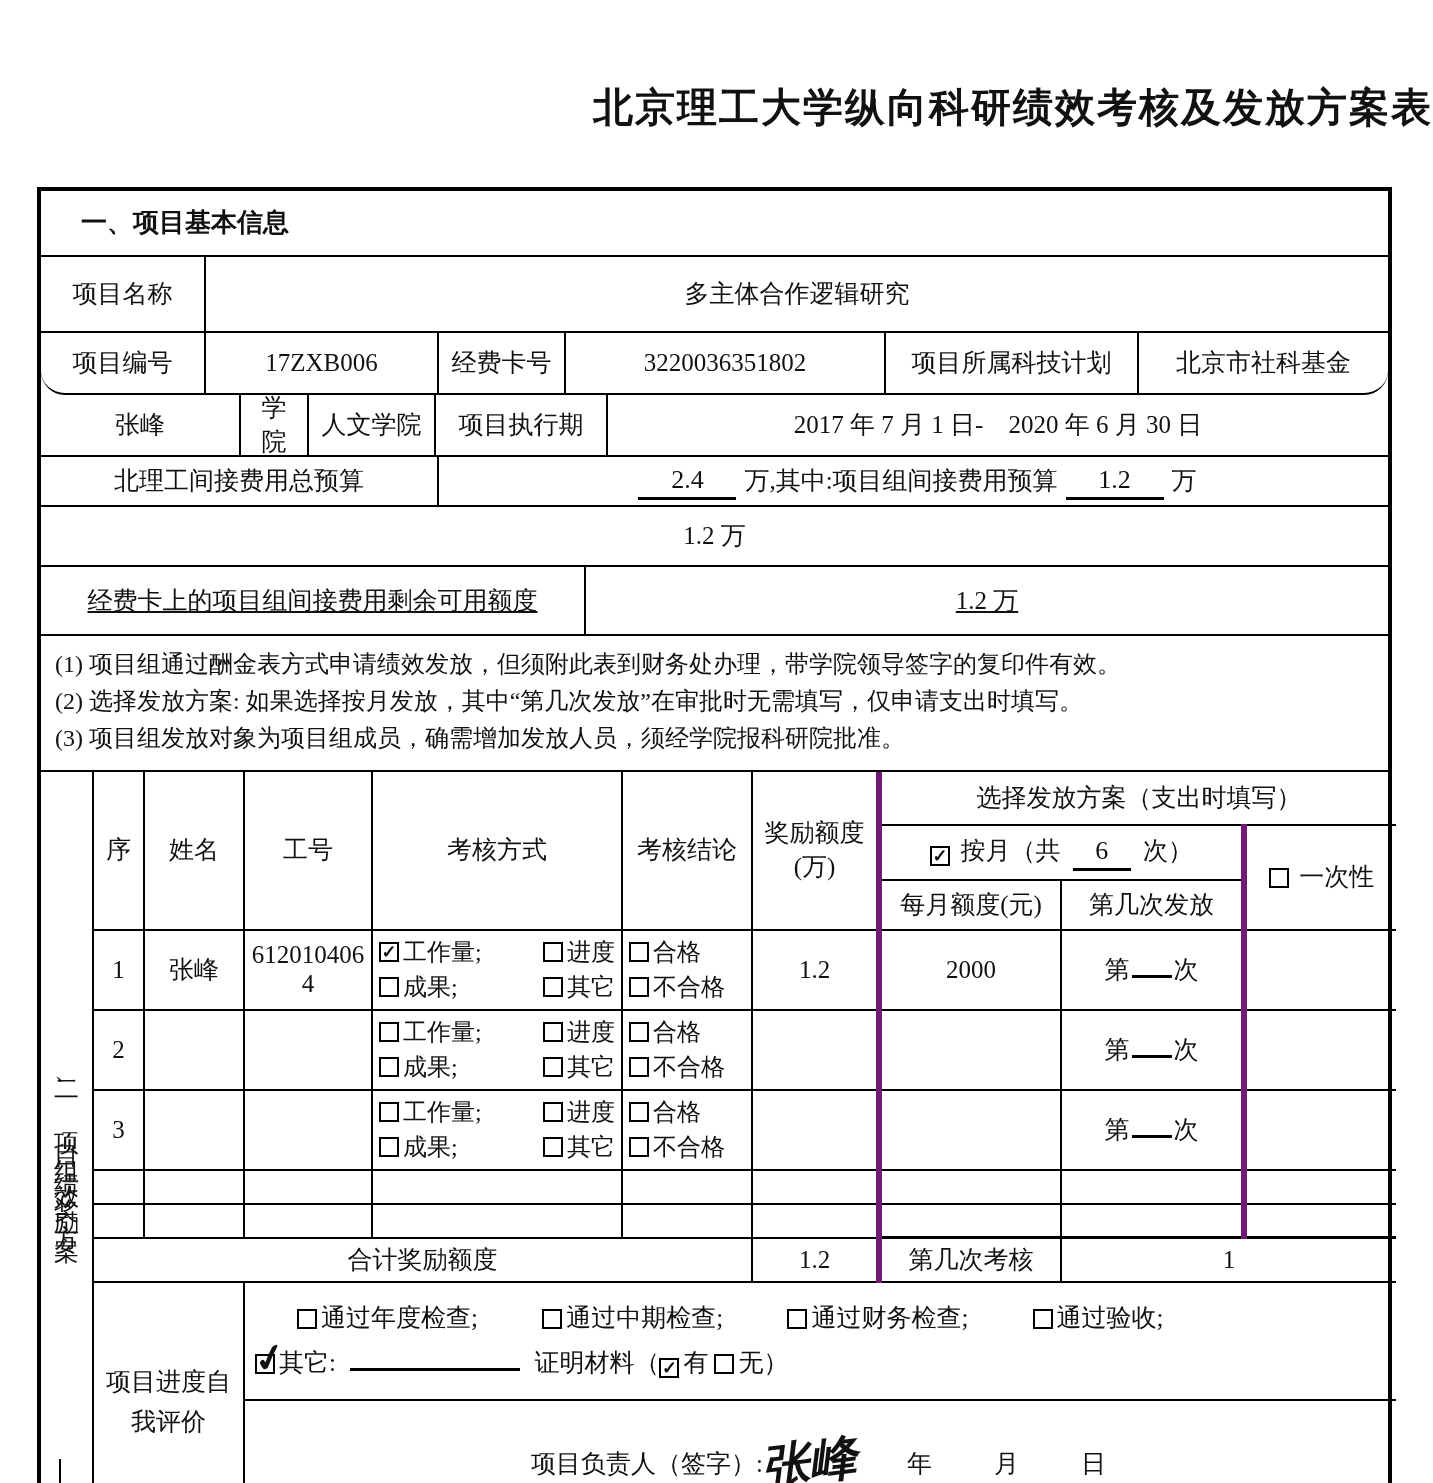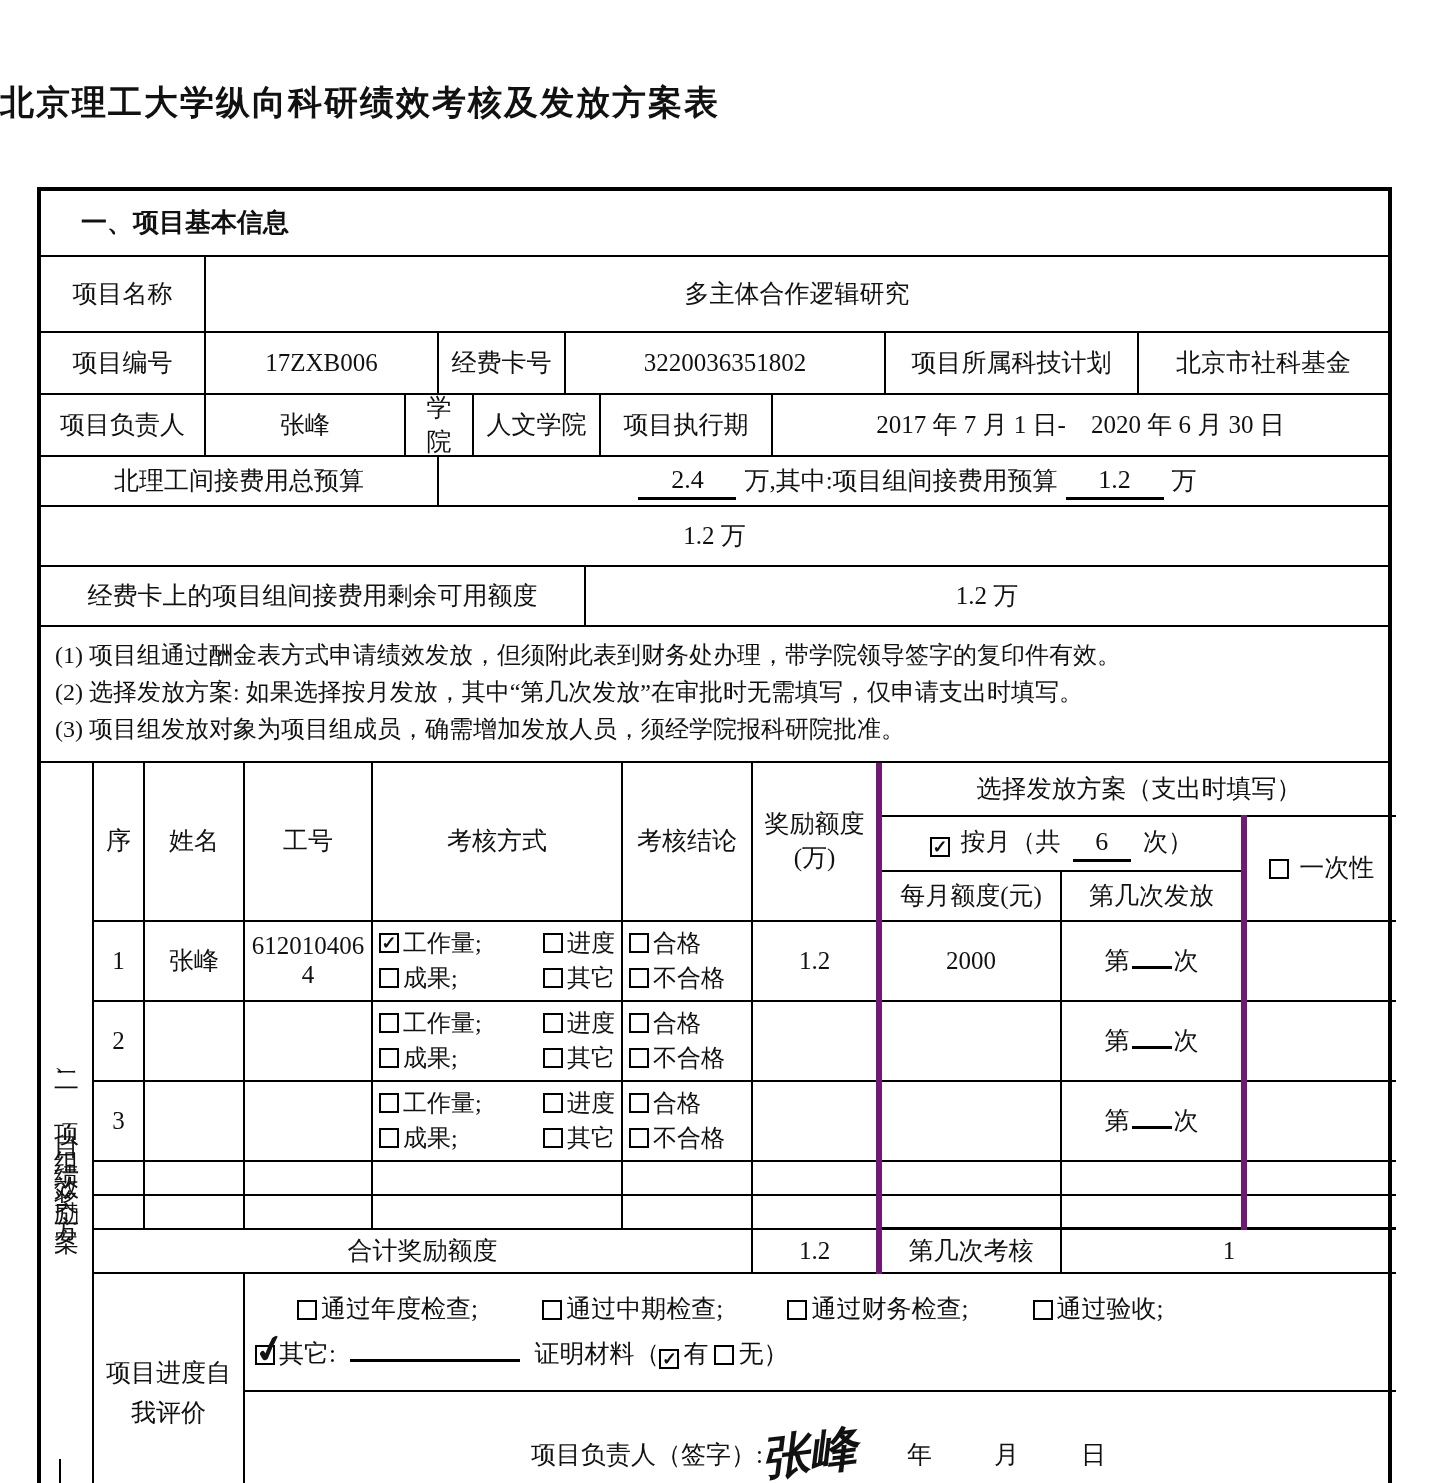--- a/index.html
+++ b/index.html
@@ -1,21 +1,21 @@
 <!DOCTYPE html>
 <html><head>
 <meta charset="utf-8">
 <style>
   html,body { margin:0; padding:0; background:#fff; }
   body {
     width:1433px; height:1483px; position:relative;
     font-family:"Liberation Serif","DejaVu Serif",serif;
     color:#111;
   }
-  .title { text-align:left; font-size:34px; font-weight:bold; letter-spacing:2px; padding-top:80px; }
+  .title { text-align:right; font-size:40px; font-weight:bold; letter-spacing:2px; padding-top:80px; }
 
   .form {
     position:absolute; left:37px; top:187px; width:1355px;
     border:4px solid #000; box-sizing:border-box; background:#fff;
   }
   .r { display:flex; border-bottom:2px solid #000; box-sizing:border-box; align-items:stretch; }
   .c {
     box-sizing:border-box; border-right:2px solid #000;
     display:flex; align-items:center; justify-content:center;
     font-size:25px; padding:0 8px; text-align:center; line-height:1.35;
@@ -88,31 +88,30 @@
 
   <div class="r" style="height:66px;">
     <div class="c grow last sec-head" style="justify-content:flex-start;padding-left:40px;">一、项目基本信息</div>
   </div>
 
   <div class="r" style="height:76px;">
     <div class="c" style="width:165px;">项目名称</div>
     <div class="c grow last">多主体合作逻辑研究</div>
   </div>
 
-  <div class="r" style="height:62px;">
+  <div class="r" style="height:62px;border-radius:24px;">
     <div class="c" style="width:165px;">项目编号</div>
     <div class="c" style="width:233px;">17ZXB006</div>
     <div class="c" style="width:127px;">经费卡号</div>
     <div class="c" style="width:320px;">3220036351802</div>
     <div class="c" style="width:253px;">项目所属科技计划</div>
     <div class="c grow last">北京市社科基金</div>
   </div>
 
   <div class="r" style="height:62px;">
-    <div class="c" style="width:165px;">项目负责人</div>
     <div class="c" style="width:200px;">张峰</div>
     <div class="c" style="width:68px;padding:0 16px;">学院</div>
     <div class="c" style="width:127px;padding:0 2px;">人文学院</div>
     <div class="c" style="width:172px;">项目执行期</div>
     <div class="c grow last">2017 年 7 月 1 日-　2020 年 6 月 30 日</div>
   </div>
 
   <div class="r" style="height:50px;">
     <div class="c" style="width:398px;">北理工间接费用总预算</div>
     <div class="c grow last">
@@ -120,21 +119,21 @@
       <span>万,其中:项目组间接费用预算</span>
       <span class="blank">1.2</span>
       <span>万</span>
     </div>
   </div>
 
   <div class="r" style="height:60px;">
     <div class="c grow last">1.2 万</div>
   </div>
 
-  <div class="r" style="height:60px;">
+  <div class="r" style="height:69px;text-decoration:underline;">
     <div class="c" style="width:545px;padding:0 4px;">经费卡上的项目组间接费用剩余可用额度</div>
     <div class="c grow last">1.2 万</div>
   </div>
 
   <div class="notes">
     <div>(1) 项目组通过酬金表方式申请绩效发放，但须附此表到财务处办理，带学院领导签字的复印件有效。</div>
     <div>(2) 选择发放方案: 如果选择按月发放，其中“第几次发放”在审批时无需填写，仅申请支出时填写。</div>
     <div>(3) 项目组发放对象为项目组成员，确需增加发放人员，须经学院报科研院批准。</div>
   </div>
 

